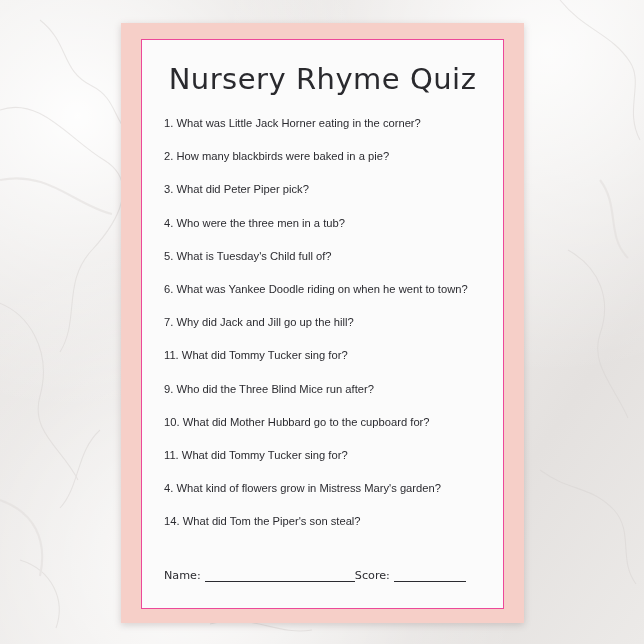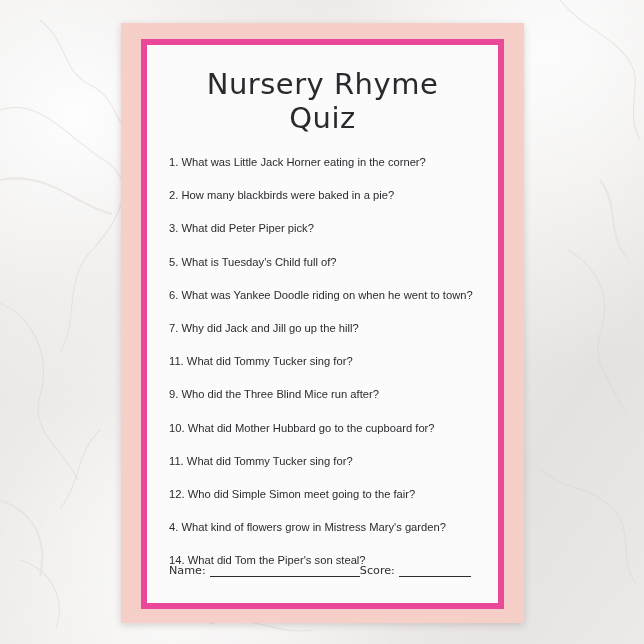--- a/index.html
+++ b/index.html
@@ -42,21 +42,21 @@
     box-shadow: 0 2px 7px rgba(90,70,70,0.22);
   }
 
   .inner-sheet {
     position: absolute;
     left: 20px;
     top: 16px;
     width: 363px;
     height: 570px;
     background: #fbfbfb;
-    border: 6px solid #ec4899;
+    border: 1px solid #ec4899;
     box-sizing: border-box;
   }
 
   .sheet-pad {
     position: absolute;
     left: 0;
     top: 0;
     right: 0;
     bottom: 0;
     padding: 16px 22px 14px 22px;
@@ -139,28 +139,28 @@
   <div class="flyer">
     <div class="inner-sheet">
       <div class="sheet-pad">
 
         <h1 class="title">Nursery Rhyme Quiz</h1>
 
         <div class="questions">
           <p class="q">1. What was Little Jack Horner eating in the corner?</p>
           <p class="q">2. How many blackbirds were baked in a pie?</p>
           <p class="q">3. What did Peter Piper pick?</p>
+          <p class="q">4. Who were the three men in a tub?</p>
           <p class="q">5. What is Tuesday's Child full of?</p>
           <p class="q">6. What was Yankee Doodle riding on when he went to town?</p>
           <p class="q">7. Why did Jack and Jill go up the hill?</p>
           <p class="q">11. What did Tommy Tucker sing for?</p>
           <p class="q">9. Who did the Three Blind Mice run after?</p>
           <p class="q">10. What did Mother Hubbard go to the cupboard for?</p>
           <p class="q">11. What did Tommy Tucker sing for?</p>
-          <p class="q">12. Who did Simple Simon meet going to the fair?</p>
           <p class="q">4. What kind of flowers grow in Mistress Mary's garden?</p>
           <p class="q">14. What did Tom the Piper's son steal?</p>
         </div>
 
         <div class="footer">
           <div class="field">
             <span class="lbl">Name:</span>
             <span class="rule rule-name"></span>
           </div>
           <div class="spacer"></div>

